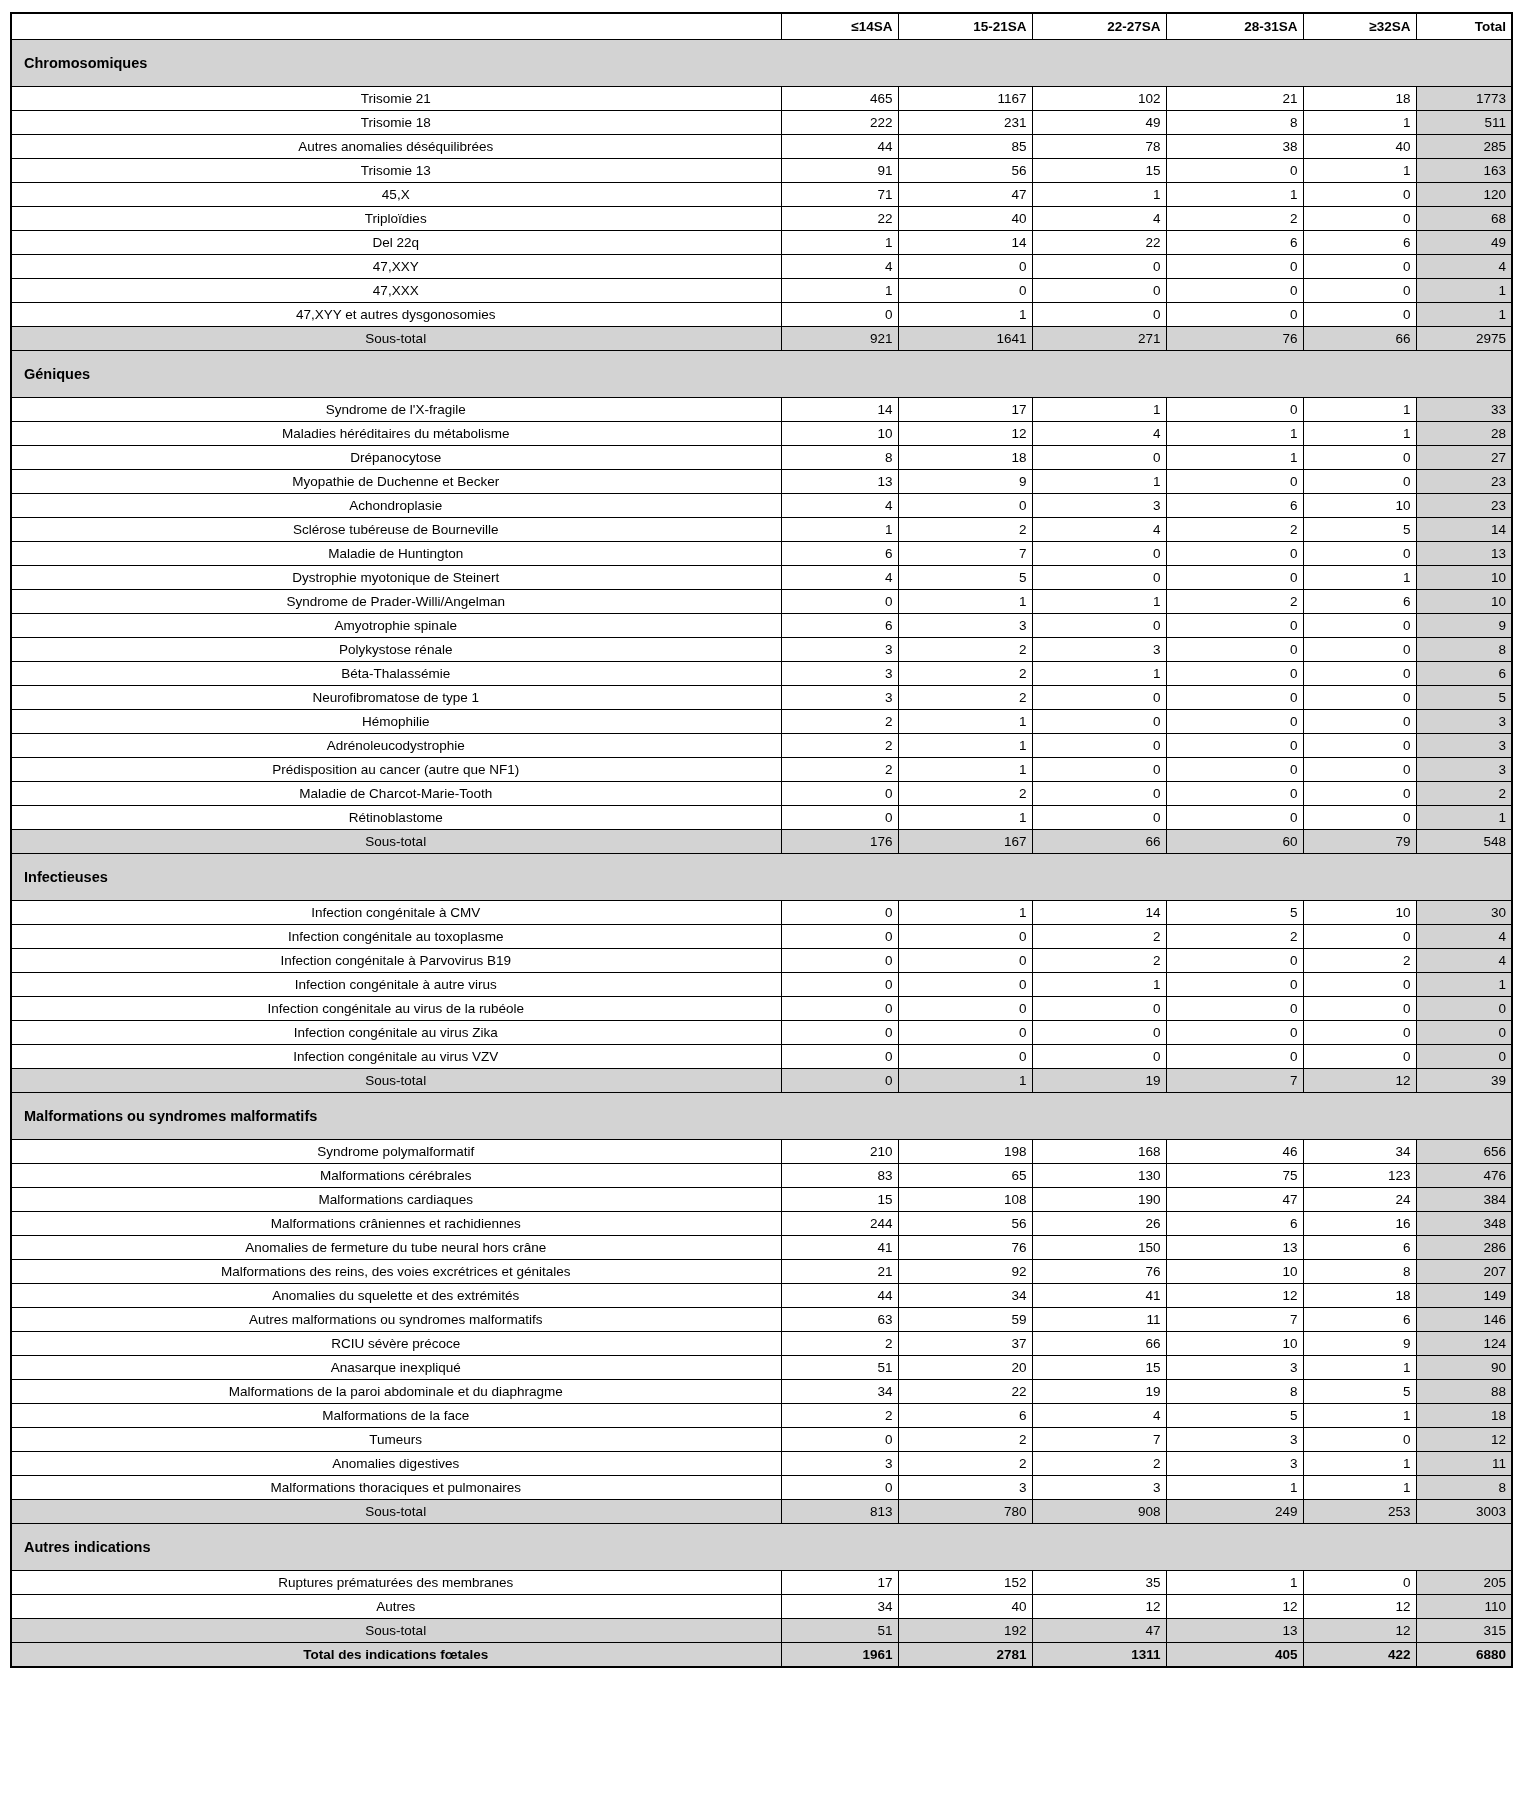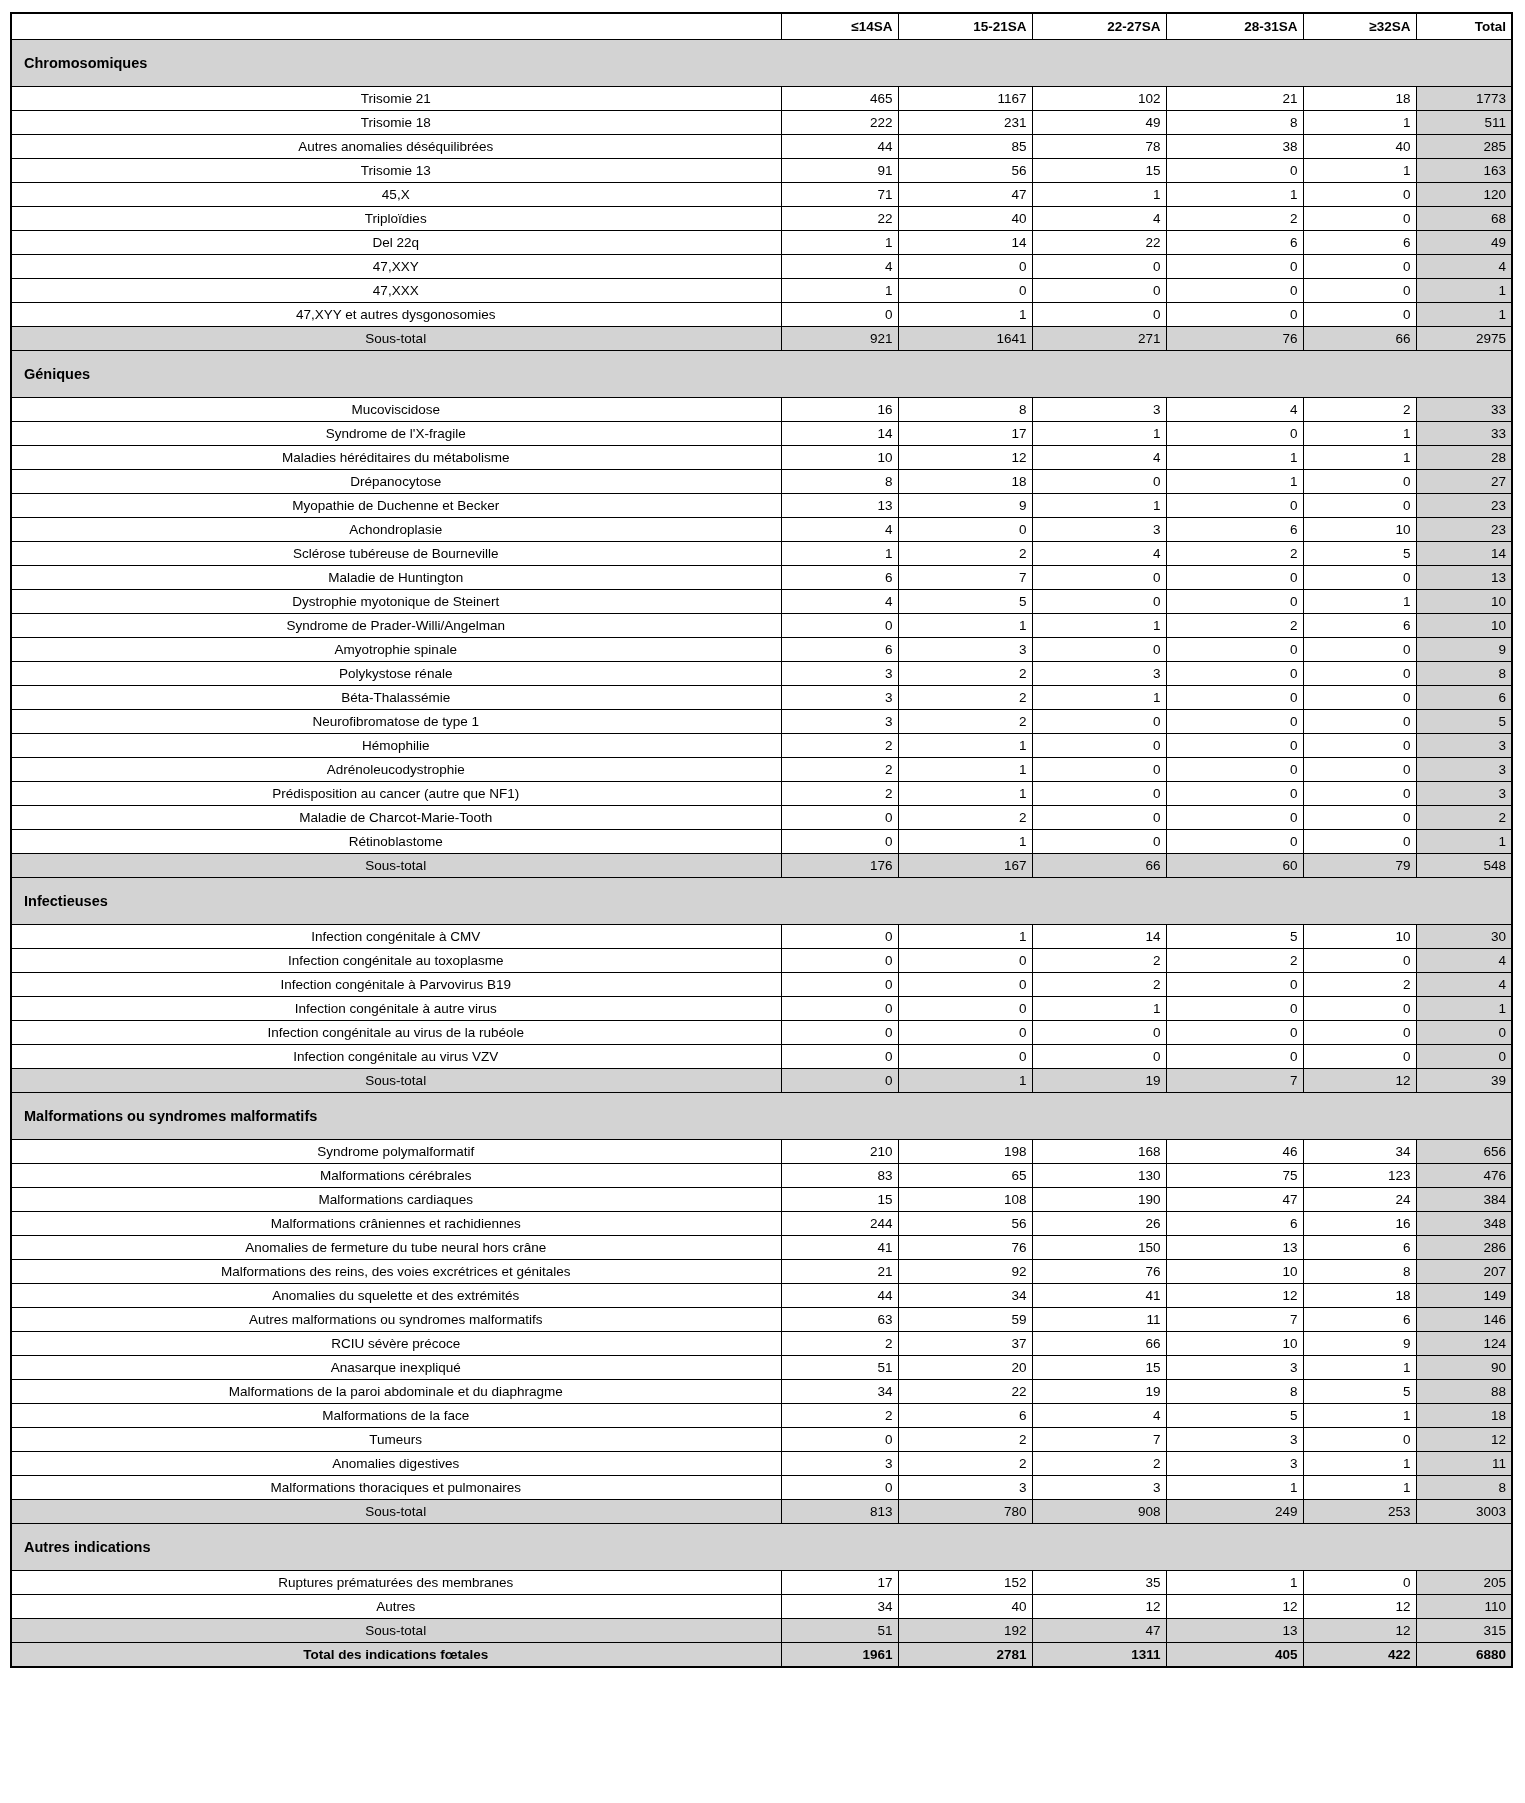--- a/index.html
+++ b/index.html
@@ -183,29 +183,20 @@
           <td class="num-cell">1641</td>
           <td class="num-cell">271</td>
           <td class="num-cell">76</td>
           <td class="num-cell">66</td>
           <td class="num-cell">2975</td>
         </tr>
         <tr class="band">
           <td colspan="7">Géniques</td>
         </tr>
         <tr>
-          <td class="label-cell">Mucoviscidose</td>
-          <td class="num-cell">16</td>
-          <td class="num-cell">8</td>
-          <td class="num-cell">3</td>
-          <td class="num-cell">4</td>
-          <td class="num-cell">2</td>
-          <td class="num-cell total-col">33</td>
-        </tr>
-        <tr>
           <td class="label-cell">Syndrome de l'X-fragile</td>
           <td class="num-cell">14</td>
           <td class="num-cell">17</td>
           <td class="num-cell">1</td>
           <td class="num-cell">0</td>
           <td class="num-cell">1</td>
           <td class="num-cell total-col">33</td>
         </tr>
         <tr>
           <td class="label-cell">Maladies héréditaires du métabolisme</td>
@@ -411,20 +402,29 @@
         <tr>
           <td class="label-cell">Infection congénitale au virus de la rubéole</td>
           <td class="num-cell">0</td>
           <td class="num-cell">0</td>
           <td class="num-cell">0</td>
           <td class="num-cell">0</td>
           <td class="num-cell">0</td>
           <td class="num-cell total-col">0</td>
         </tr>
         <tr>
+          <td class="label-cell">Infection congénitale au virus Zika</td>
+          <td class="num-cell">0</td>
+          <td class="num-cell">0</td>
+          <td class="num-cell">0</td>
+          <td class="num-cell">0</td>
+          <td class="num-cell">0</td>
+          <td class="num-cell total-col">0</td>
+        </tr>
+        <tr>
           <td class="label-cell">Infection congénitale au virus VZV</td>
           <td class="num-cell">0</td>
           <td class="num-cell">0</td>
           <td class="num-cell">0</td>
           <td class="num-cell">0</td>
           <td class="num-cell">0</td>
           <td class="num-cell total-col">0</td>
         </tr>
         <tr class="subtotal">
           <td class="label-cell">Sous-total</td>

